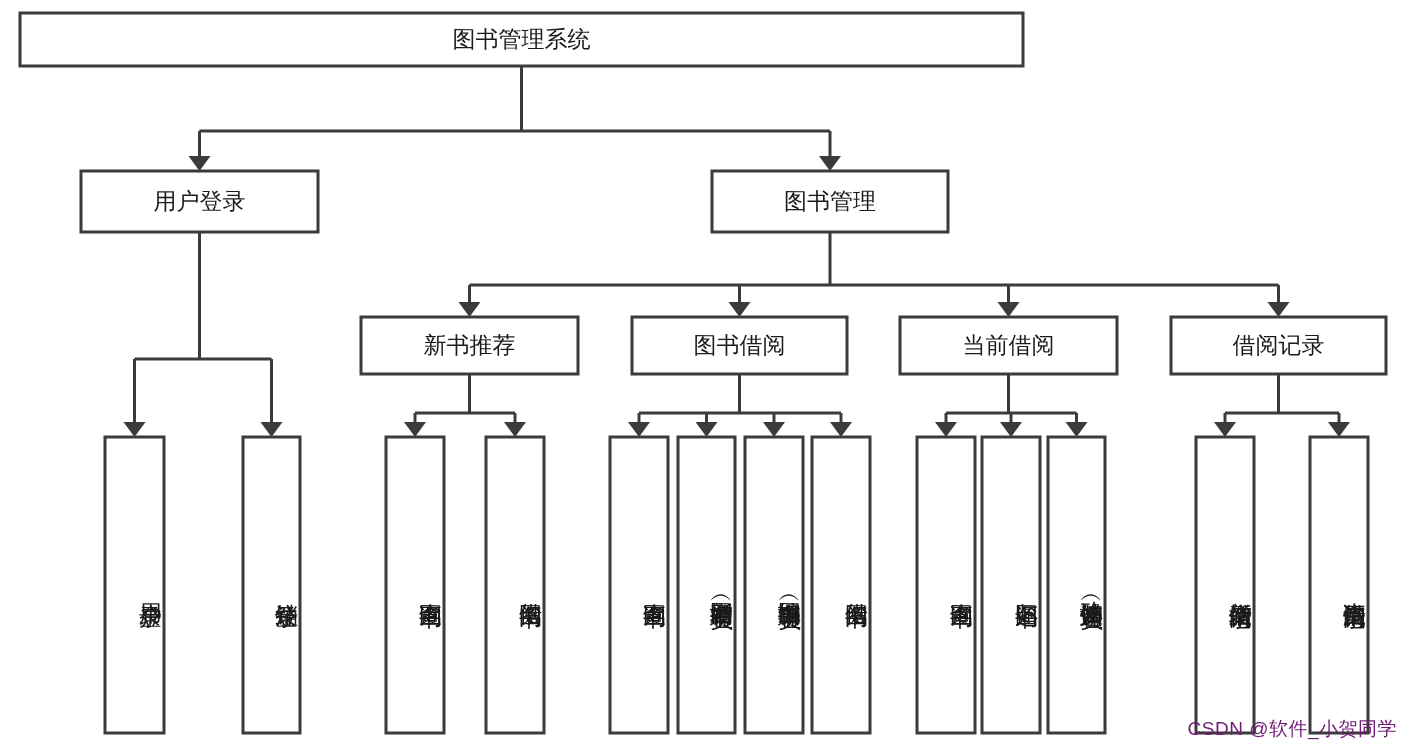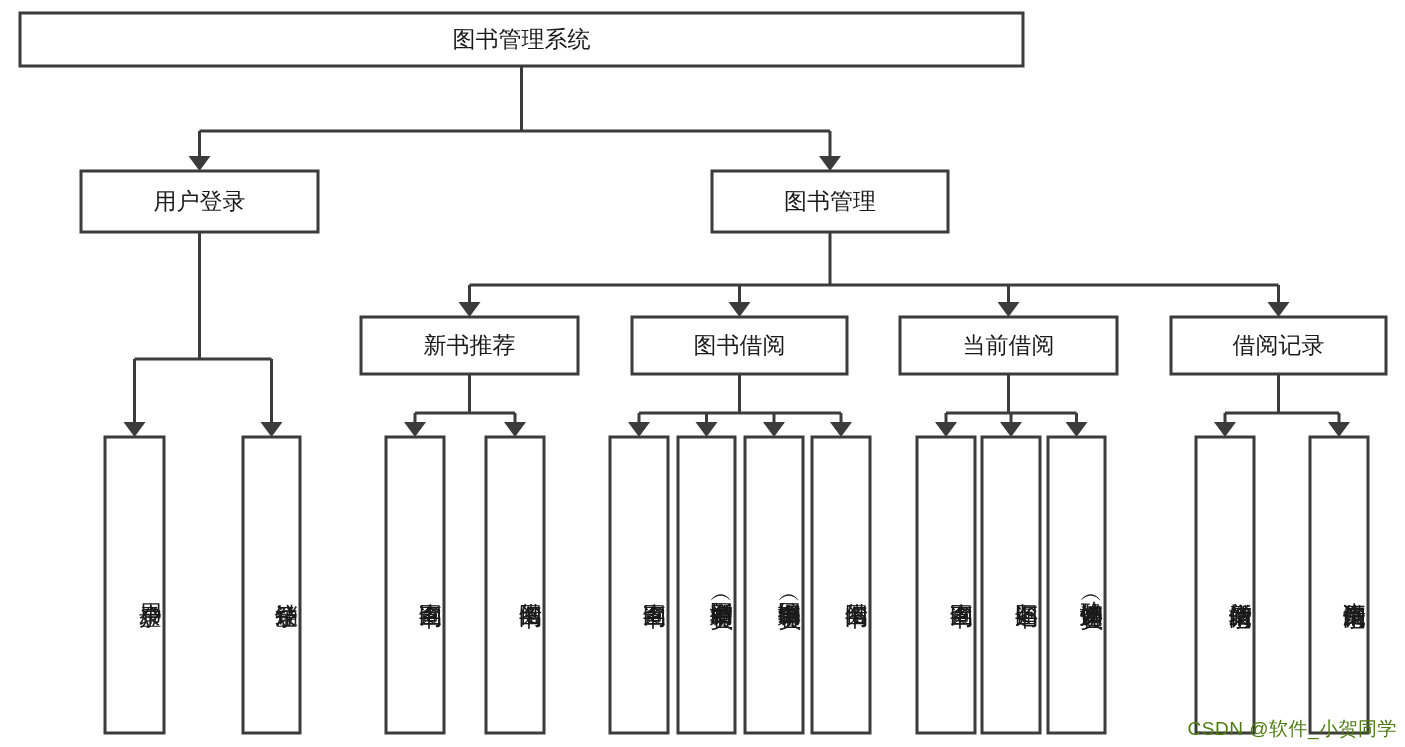--- a/index.html
+++ b/index.html
@@ -64,21 +64,21 @@
     justify-content: center;
     box-sizing: border-box;
     pointer-events: none;
   }
   .watermark {
     position: absolute;
     right: 8px;
     bottom: 5px;
     font-family: "Liberation Sans", "DejaVu Sans", sans-serif;
     font-size: 19px;
-    color: #4d7c0f;
+    color: #701a75;
     letter-spacing: 0.5px;
     white-space: nowrap;
   }
 </style>
 </head>
 <body>
 
 <div id="stage">
 
   <svg id="diagram" viewBox="0 0 1405 747">

